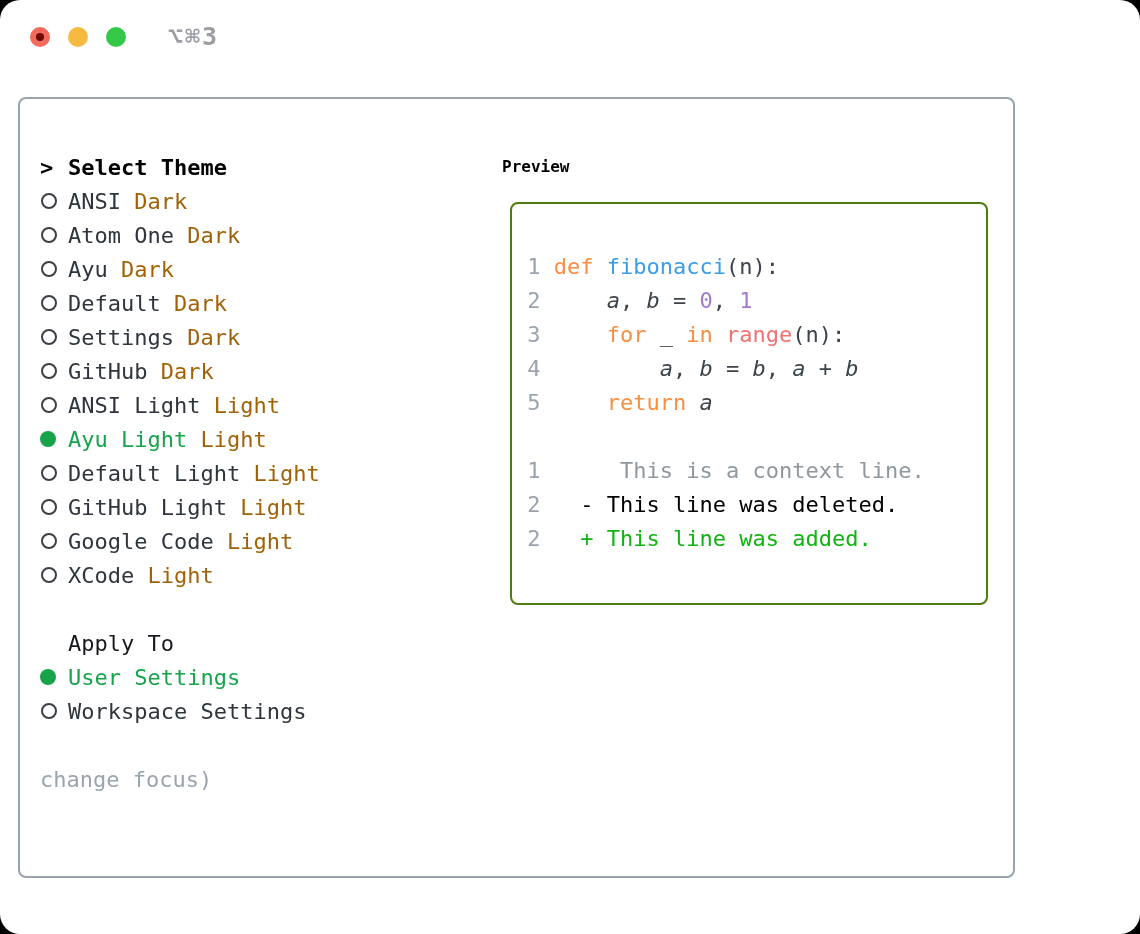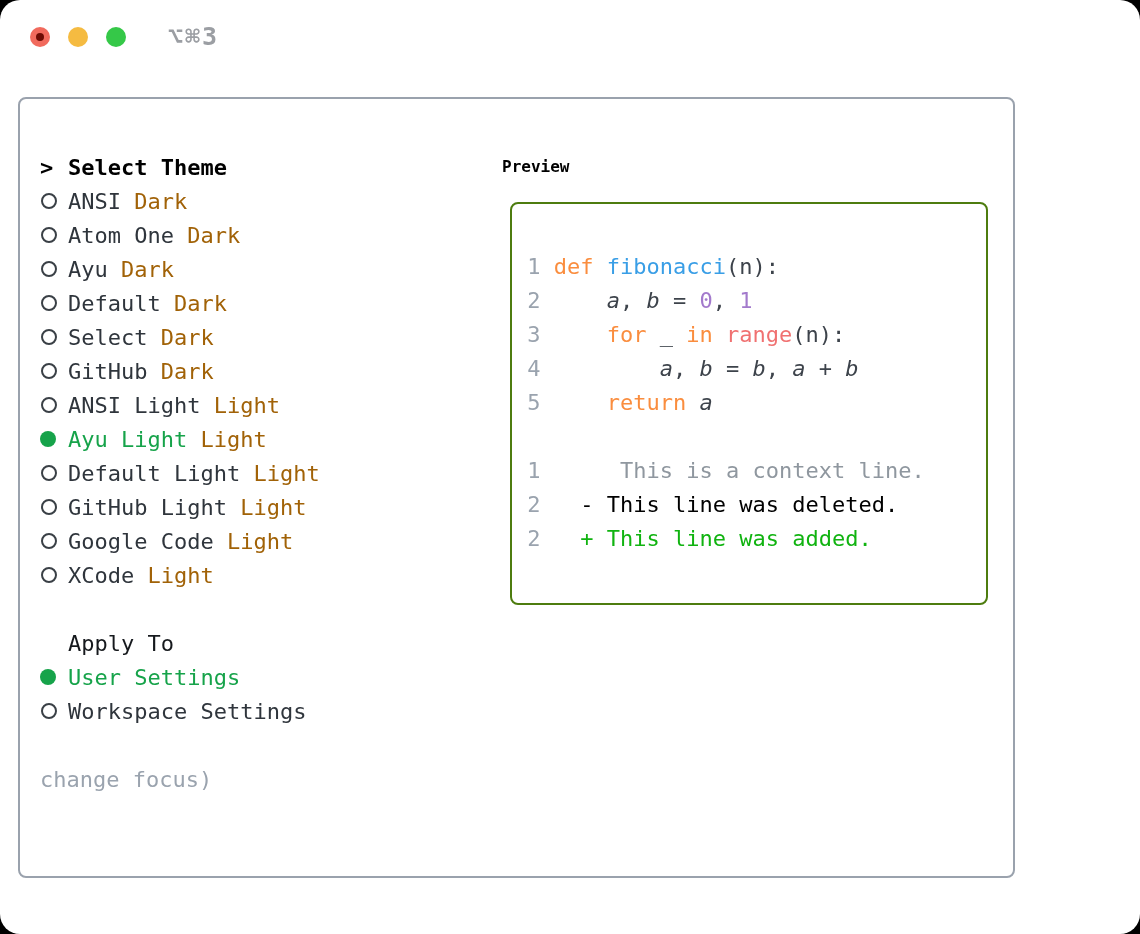--- a/index.html
+++ b/index.html
@@ -63,21 +63,21 @@
   </div>
 
   <div class="main-box">
 
     <div class="left-col" id="left-col">
         <div class="row"><span class="marker"><span class="caret">&gt;</span></span><span class="hdr">Select Theme</span></div>
         <div class="row"><span class="marker"><span class="ring"></span></span><span class="item-name">ANSI</span><span class="variant"> Dark</span></div>
         <div class="row"><span class="marker"><span class="ring"></span></span><span class="item-name">Atom One</span><span class="variant"> Dark</span></div>
         <div class="row"><span class="marker"><span class="ring"></span></span><span class="item-name">Ayu</span><span class="variant"> Dark</span></div>
         <div class="row"><span class="marker"><span class="ring"></span></span><span class="item-name">Default</span><span class="variant"> Dark</span></div>
-        <div class="row"><span class="marker"><span class="ring"></span></span><span class="item-name">Select</span><span class="variant"> Dark</span></div>
+        <div class="row"><span class="marker"><span class="ring"></span></span><span class="item-name">Settings</span><span class="variant"> Dark</span></div>
         <div class="row"><span class="marker"><span class="ring"></span></span><span class="item-name">GitHub</span><span class="variant"> Dark</span></div>
         <div class="row"><span class="marker"><span class="ring"></span></span><span class="item-name">ANSI Light</span><span class="variant"> Light</span></div>
         <div class="row selected"><span class="marker"><span class="dot"></span></span><span class="item-name">Ayu Light</span><span class="variant"> Light</span></div>
         <div class="row"><span class="marker"><span class="ring"></span></span><span class="item-name">Default Light</span><span class="variant"> Light</span></div>
         <div class="row"><span class="marker"><span class="ring"></span></span><span class="item-name">GitHub Light</span><span class="variant"> Light</span></div>
         <div class="row"><span class="marker"><span class="ring"></span></span><span class="item-name">Google Code</span><span class="variant"> Light</span></div>
         <div class="row"><span class="marker"><span class="ring"></span></span><span class="item-name">XCode</span><span class="variant"> Light</span></div>
         <div class="row"></div>
         <div class="row"><span class="marker"></span><span class="apply-hdr">Apply To</span></div>
         <div class="row selected"><span class="marker"><span class="dot"></span></span><span class="item-name">User Settings</span></div>

